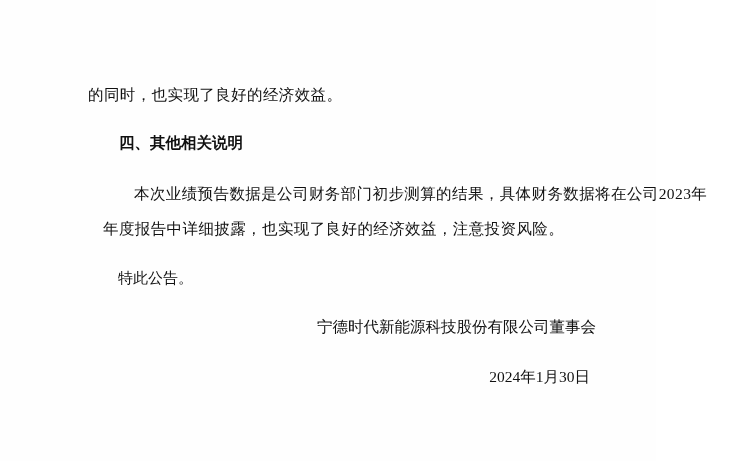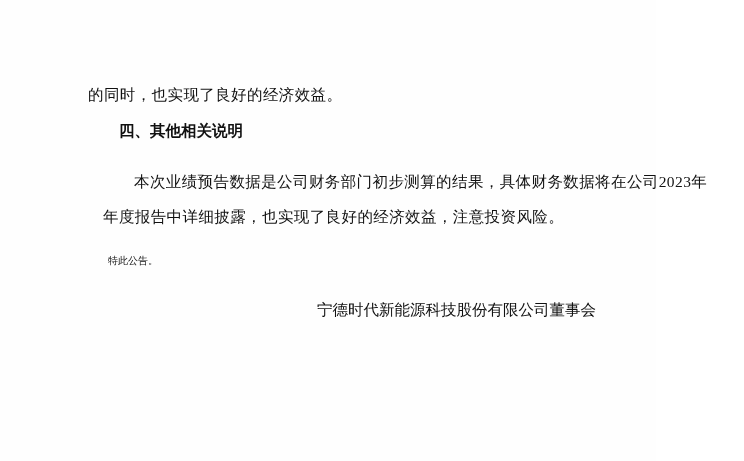--- a/index.html
+++ b/index.html
@@ -32,32 +32,32 @@
     margin: 0;
   }
   .indent2 {
     text-indent: 2em;
   }
   .section-heading {
     font-weight: bold;
     text-indent: 2em;
     font-size: 15.5px;
     line-height: 34px;
-    margin-top: 2px;
+    margin-top: 14px;
   }
   .body-block {
     margin-top: 8px;
   }
   .body-block .line {
     line-height: 35px;
     margin-left: 15px;
   }
   .notice {
     text-indent: 2em;
-    font-size: 10px;
+    font-size: 15px;
     line-height: 34px;
   }
   .signature {
     text-align: right;
     font-size: 15.5px;
     line-height: 34px;
     padding-right: 4px;
   }
   .date {
     margin-top: 12px;
@@ -78,14 +78,15 @@
 
   <div class="body-block">
     <div class="line indent2">本次业绩预告数据是公司财务部门初步测算的结果，具体财务数据将在公司2023年</div>
     <div class="line">年度报告中详细披露，也实现了良好的经济效益，注意投资风险。</div>
   </div>
 
   <p class="notice">特此公告。</p>
 
   <p class="signature">宁德时代新能源科技股份有限公司董事会</p>
 
+  <p class="date">2024年1月30日</p>
 
 </div>
 
 </body></html>

